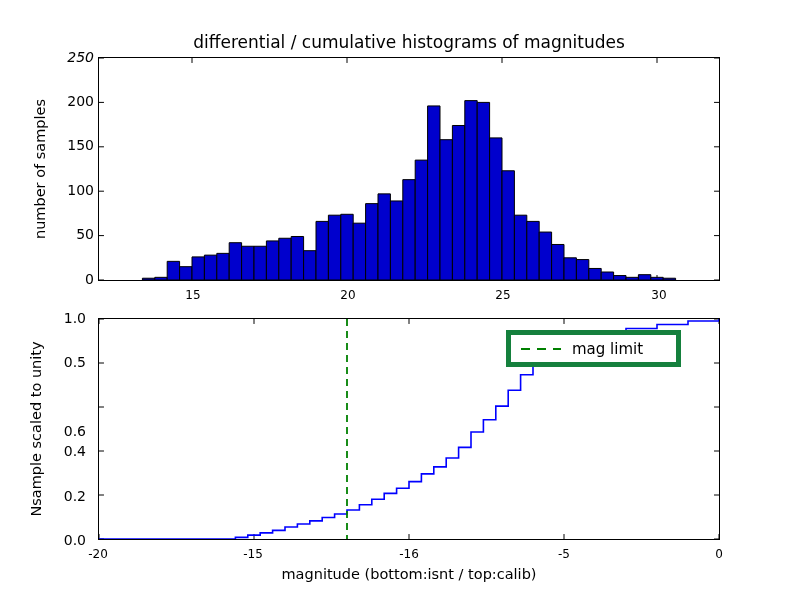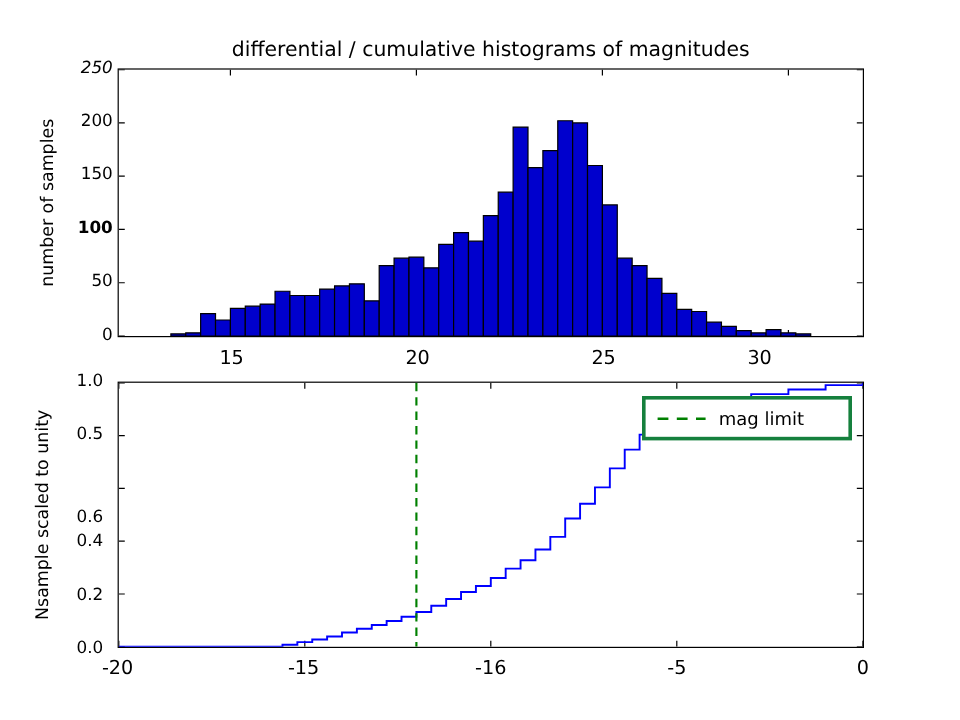--- a/index.html
+++ b/index.html
@@ -91,32 +91,32 @@
     position: absolute;
     text-align: right;
     font-size: 14px;
     color: #000;
     white-space: nowrap;
     width: 46px;
   }
   .xtick-label {
     position: absolute;
     text-align: center;
-    font-size: 16px;
+    font-size: 12px;
     color: #000;
     white-space: nowrap;
     width: 50px;
   }
   .legend-box {
     position: absolute;
-    left: 535px;
+    left: 506px;
     top: 330px;
     width: 175px;
     height: 37px;
-    border: 3px solid #15803d;
+    border: 5px solid #15803d;
     background: #ffffff;
     box-sizing: border-box;
     display: flex;
     align-items: center;
   }
   .legend-swatch {
     width: 42px;
     height: 12px;
     margin-left: 9px;
     margin-right: 10px;
@@ -133,21 +133,21 @@
 
 <div id="figure">
 
   <div class="fig-title">differential / cumulative histograms of magnitudes</div>
 
   <div class="ylabel" id="top-ylabel">number of samples</div>
 
   <div class="ytick-label" style="left:48px; top:49px;font-style:italic;">250</div>
   <div class="ytick-label" style="left:48px; top:93px;">200</div>
   <div class="ytick-label" style="left:48px; top:137px;">150</div>
-  <div class="ytick-label" style="left:48px; top:182px;font-weight:bold;">100</div>
+  <div class="ytick-label" style="left:48px; top:182px;">100</div>
   <div class="ytick-label" style="left:48px; top:226px;">50</div>
   <div class="ytick-label" style="left:48px; top:271px;">0</div>
 
   <div class="axes-frame" id="top-axes">
     <svg class="plot-svg" id="top-svg" viewBox="0 0 622 224" preserveAspectRatio="none">
         <line x1="93.3" y1="224" x2="93.3" y2="219" stroke="#000000" stroke-width="1"></line>
         <line x1="93.3" y1="0" x2="93.3" y2="5" stroke="#000000" stroke-width="1"></line>
         <line x1="248.8" y1="224" x2="248.8" y2="219" stroke="#000000" stroke-width="1"></line>
         <line x1="248.8" y1="0" x2="248.8" y2="5" stroke="#000000" stroke-width="1"></line>
         <line x1="404.3" y1="224" x2="404.3" y2="219" stroke="#000000" stroke-width="1"></line>
@@ -208,21 +208,21 @@
         <rect x="528.6999999999999" y="221.312" width="12.43999999999994" height="2.687999999999988" fill="#0000cd" stroke="#000000" stroke-width="1" vector-effect="non-scaling-stroke"></rect>
         <rect x="541.1400000000001" y="218.624" width="12.43999999999994" height="5.376000000000005" fill="#0000cd" stroke="#000000" stroke-width="1" vector-effect="non-scaling-stroke"></rect>
         <rect x="553.58" y="221.312" width="12.43999999999994" height="2.687999999999988" fill="#0000cd" stroke="#000000" stroke-width="1" vector-effect="non-scaling-stroke"></rect>
         <rect x="566.02" y="222.208" width="12.43999999999994" height="1.7920000000000016" fill="#0000cd" stroke="#000000" stroke-width="1" vector-effect="non-scaling-stroke"></rect>
       </svg>
   </div>
 
   <div class="xtick-label" style="left:168px; top:288px;">15</div>
   <div class="xtick-label" style="left:323px; top:288px;">20</div>
   <div class="xtick-label" style="left:478px; top:288px;">25</div>
-  <div class="xtick-label" style="left:608px; top:288px;">30</div>
+  <div class="xtick-label" style="left:634px; top:288px;">30</div>
 
   <div class="ylabel" id="bottom-ylabel">Nsample scaled to unity</div>
 
   <div class="ytick-label" style="left:40px; top:310px;">1.0</div>
   <div class="ytick-label" style="left:40px; top:354px;">0.5</div>
   <div class="ytick-label" style="left:40px; top:423px;">0.6</div>
   <div class="ytick-label" style="left:40px; top:443px;">0.4</div>
   <div class="ytick-label" style="left:40px; top:488px;">0.2</div>
   <div class="ytick-label" style="left:40px; top:532px;">0.0</div>
 
@@ -254,20 +254,21 @@
         <line x1="248.8" y1="0" x2="248.8" y2="222" stroke="#008000" stroke-width="1.8" stroke-dasharray="7,5" vector-effect="non-scaling-stroke"></line>
       </svg>
   </div>
 
   <div class="xtick-label" style="left:73px; top:547px;">-20</div>
   <div class="xtick-label" style="left:228px; top:547px;">-15</div>
   <div class="xtick-label" style="left:384px; top:547px;">-16</div>
   <div class="xtick-label" style="left:539px; top:547px;">-5</div>
   <div class="xtick-label" style="left:694px; top:547px;">0</div>
 
+  <div class="xlabel">magnitude (bottom:isnt / top:calib)</div>
 
   <div class="legend-box">
     <svg class="legend-swatch" viewBox="0 0 42 12">
       <line id="legend-line" x1="1" y1="6" x2="41" y2="6" stroke="#008000" stroke-width="2" stroke-dasharray="9,7"></line>
     </svg>
     <span class="legend-label">mag limit</span>
   </div>
 
 </div>
 

